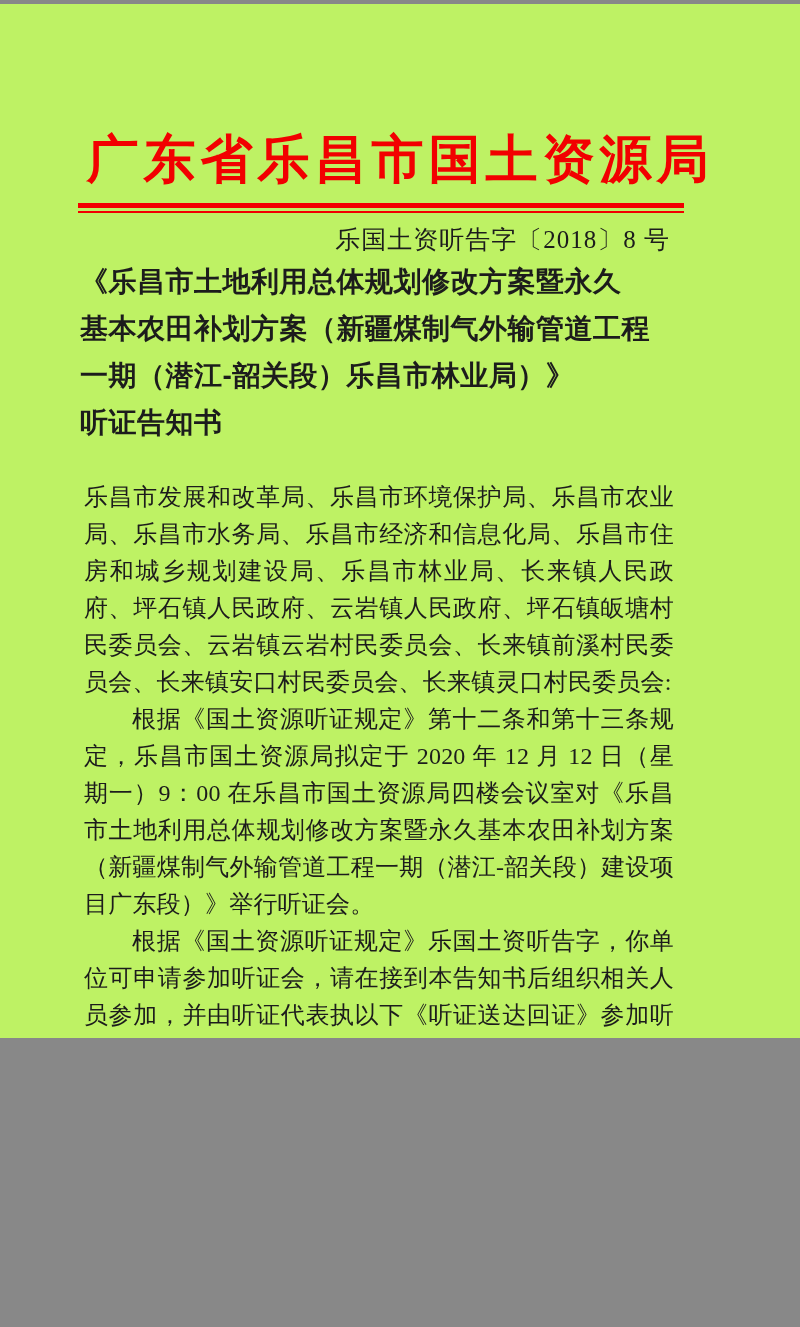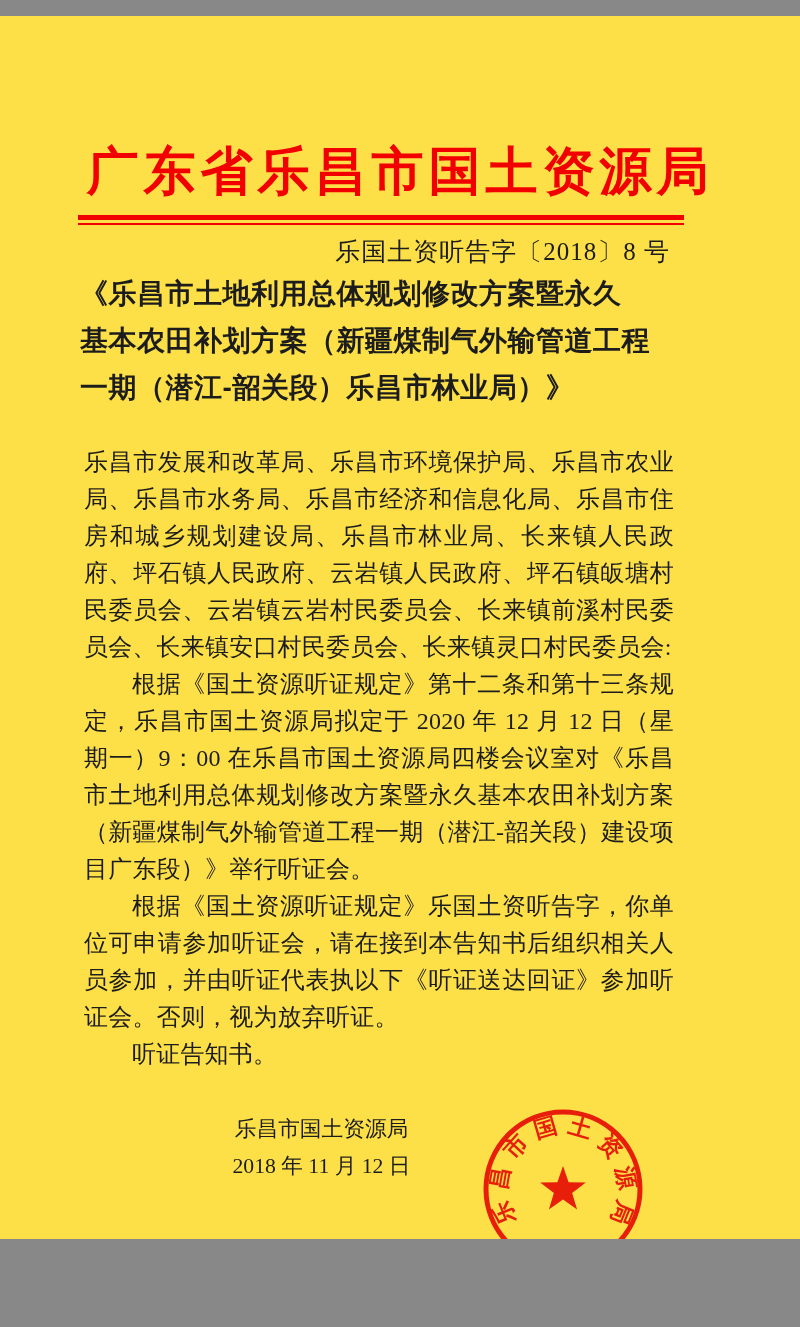--- a/index.html
+++ b/index.html
@@ -1,21 +1,21 @@
 <!DOCTYPE html>
 <html><head>
 <meta charset="utf-8">
 <style>
   html, body { margin: 0; padding: 0; background: #888; }
   .page {
     position: relative;
     width: 800px;
-    height: 1223px;
-    margin: 16px auto;
-    background: #fde047;
+    height: 1034px;
+    margin: 4px auto;
+    background: #bef264;
     font-family: "Liberation Serif", "DejaVu Serif", serif;
     color: #1c1c1c;
     overflow: hidden;
   }
   .agency-title {
     padding-top: 126px;
     text-align: center;
     font-size: 52px;
     line-height: 60px;
     font-weight: bold;
@@ -96,20 +96,21 @@
     <div class="gap"></div>
     <div class="thin"></div>
   </div>
 
   <div class="doc-number">乐国土资听告字〔2018〕8 号</div>
 
   <div class="title-block">
     <div class="title-line">《乐昌市土地利用总体规划修改方案暨永久</div>
     <div class="title-line">基本农田补划方案（新疆煤制气外输管道工程</div>
     <div class="title-line">一期（潜江-韶关段）乐昌市林业局）》</div>
+    <div class="title-line">听证告知书</div>
   </div>
 
   <div class="body-text">
     <p>乐昌市发展和改革局、乐昌市环境保护局、乐昌市农业局、乐昌市水务局、乐昌市经济和信息化局、乐昌市住房和城乡规划建设局、乐昌市林业局、长来镇人民政府、坪石镇人民政府、云岩镇人民政府、坪石镇皈塘村民委员会、云岩镇云岩村民委员会、长来镇前溪村民委员会、长来镇安口村民委员会、长来镇灵口村民委员会:</p>
     <p class="indent">根据《国土资源听证规定》第十二条和第十三条规定，乐昌市国土资源局拟定于 2020 年 12 月 12 日（星期一）9：00 在乐昌市国土资源局四楼会议室对《乐昌市土地利用总体规划修改方案暨永久基本农田补划方案（新疆煤制气外输管道工程一期（潜江-韶关段）建设项目广东段）》举行听证会。</p>
     <p class="indent">根据《国土资源听证规定》乐国土资听告字，你单位可申请参加听证会，请在接到本告知书后组织相关人员参加，并由听证代表执以下《听证送达回证》参加听证会。否则，视为放弃听证。</p>
     <p class="indent closing">听证告知书。</p>
   </div>
 
   <div class="signature-block">

